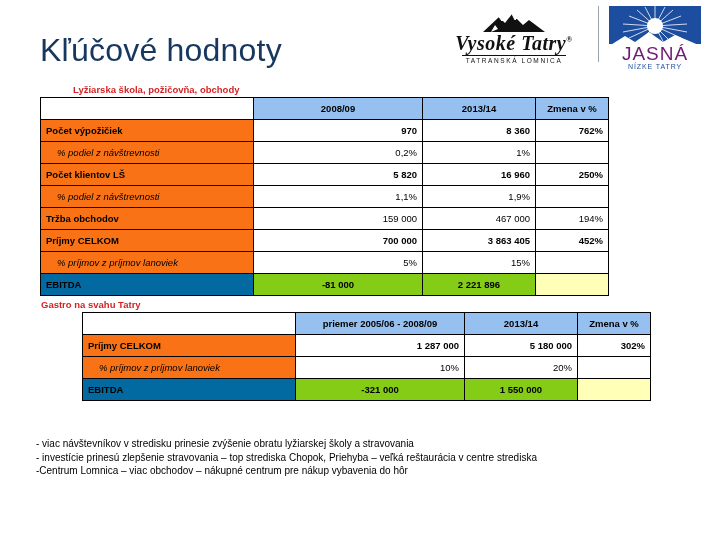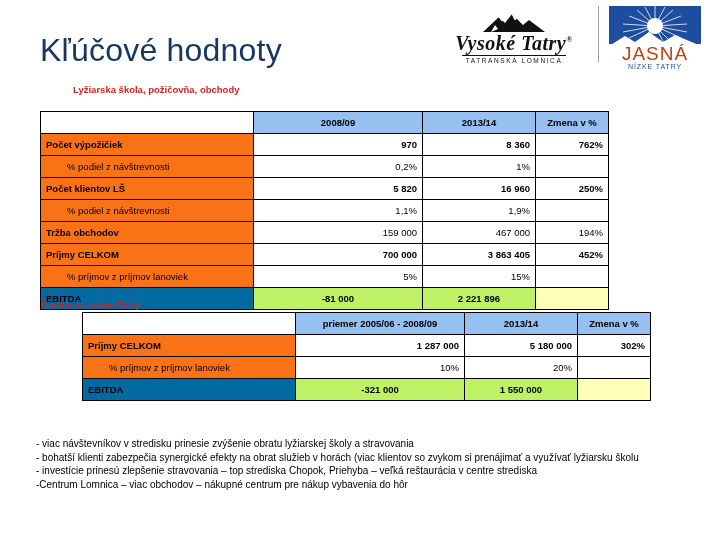--- a/index.html
+++ b/index.html
@@ -74,21 +74,21 @@
     height: 40px;
     background: #1c4d9e;
     position: relative;
     overflow: hidden;
   }
   .jasna-name {
     font-family: "Liberation Sans", sans-serif;
     font-size: 19px;
     font-weight: normal;
     letter-spacing: 1px;
-    color: #c2410c;
+    color: #701a75;
     line-height: 1.05;
     text-align: center;
   }
   .jasna-sub {
     font-size: 7px;
     letter-spacing: 0.9px;
     color: #1c4d9e;
     text-align: center;
     margin-top: -1px;
   }
@@ -118,21 +118,21 @@
   #cap1 { left: 41px; top: 84px; margin-left: 32px; }
   #cap2 { left: 41px; top: 299px; }
 
   
   table.ktable {
     position: absolute;
     border-collapse: collapse;
     table-layout: fixed;
     font-family: "Liberation Sans", sans-serif;
   }
-  #table1 { left: 40px; top: 111px; width: 568px; }
+  #table1 { left: 40px; top: 97px; width: 568px; }
   #table2 { left: 40px; top: 312px; width: 568px; margin-left: 42px; }
 
   table.ktable td {
     border: 1px solid #000000;
     height: 21px;
     padding: 0 5px;
     font-size: 9.5px;
     color: #000000;
     vertical-align: middle;
     overflow: hidden;
@@ -150,35 +150,36 @@
     font-size: 9.5px;
   }
   td.hdr-blank { background: #ffffff; }
   td.rowlabel {
     background: #f97316;
     font-weight: bold;
     text-align: left;
   }
   td.rowlabel.sub {
     font-weight: normal;
-    padding-left: 26px;
+    font-style: italic;
+    padding-left: 16px;
   }
   td.val {
     background: #ffffff;
     text-align: right;
     font-weight: bold;
   }
   td.val.plain { font-weight: normal; }
   td.val.empty { }
   td.ebitda-label {
     background: #0369a1;
     font-weight: bold;
   }
   td.ebitda-val {
-    background: #bef264;
+    background: #84cc16;
     text-align: center;
     font-weight: bold;
     color: #c00000;
   }
   td.ebitda-blank { background: #ffffb8; }
 
   
   .notes {
     position: absolute;
     left: 36px;
@@ -344,16 +345,15 @@
       <td class="ebitda-label">EBITDA</td>
       <td class="ebitda-val">-321 000</td>
       <td class="ebitda-val">1 550 000</td>
       <td class="ebitda-blank"></td>
     </tr>
   </tbody>
 </table>
 
 <div class="notes">
   <div>- viac návštevníkov v stredisku prinesie zvýšenie obratu lyžiarskej školy a stravovania</div>
-  <div>- bohatší klienti zabezpečia synergické efekty na obrat služieb v horách (viac klientov so zvykom si prenájimať a využívať lyžiarsku  školu</div>
   <div>- investície prinesú zlepšenie stravovania –  top strediska Chopok, Priehyba – veľká reštaurácia v centre strediska</div>
   <div>-Centrum Lomnica – viac obchodov – nákupné centrum pre nákup vybavenia do hôr</div>
 </div>
 
 </body></html>

